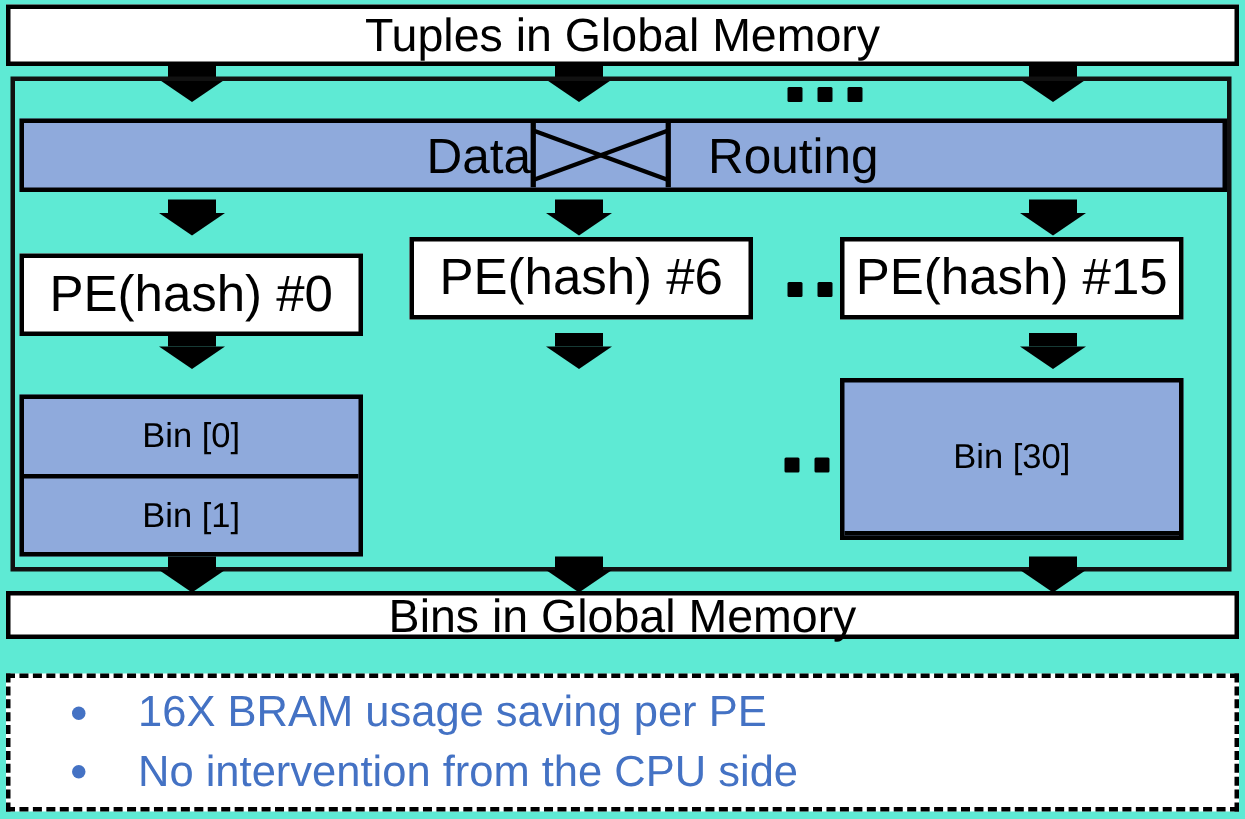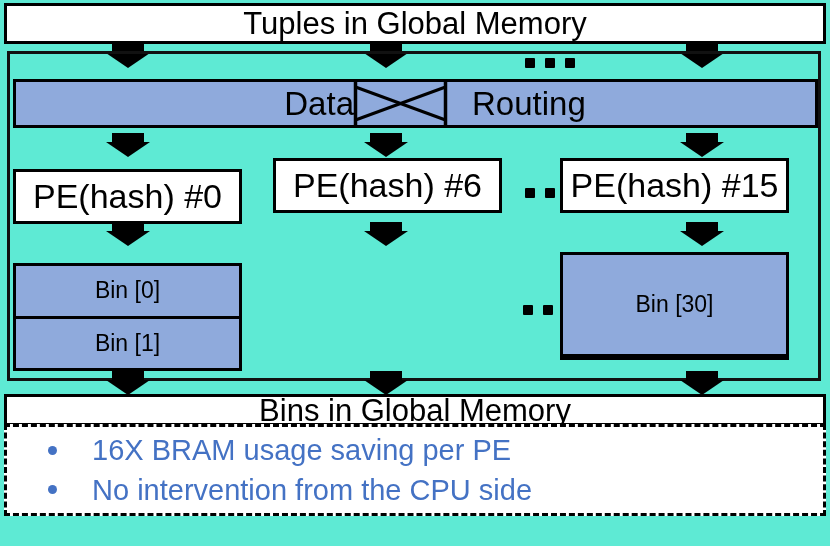--- a/index.html
+++ b/index.html
@@ -59,21 +59,21 @@
     border-top:15px solid var(--line);
   }
   .ac1{left:106px;} .ac2{left:364px;} .ac3{left:680px;}
   
   .dots{position:absolute;display:flex;gap:10px;}
   .dots .dot{width:10px;height:10px;background:var(--line);border-radius:1px;}
   
   .bins-bar{left:4px;top:394px;width:822px;height:32px;align-items:center;}
   .top-bar{left:4px;top:3px;width:822px;height:41px;}
   .notes-box{
-    left:4px;top:424px;width:822px;height:92px;
+    left:4px;top:449px;width:822px;height:92px;
     border:3px dashed var(--line);background:#fff;
     display:flex;flex-direction:column;justify-content:center;gap:5px;
   }
   .note-row{display:flex;align-items:center;}
   .note-bullet{
     width:9px;height:9px;border-radius:50%;background:var(--note-text);
     margin-left:41px;margin-right:35px;flex:none;
   }
   .note-text{font-size:29px;color:var(--note-text);white-space:nowrap;line-height:1.2;}
   svg line{stroke:var(--line);}

